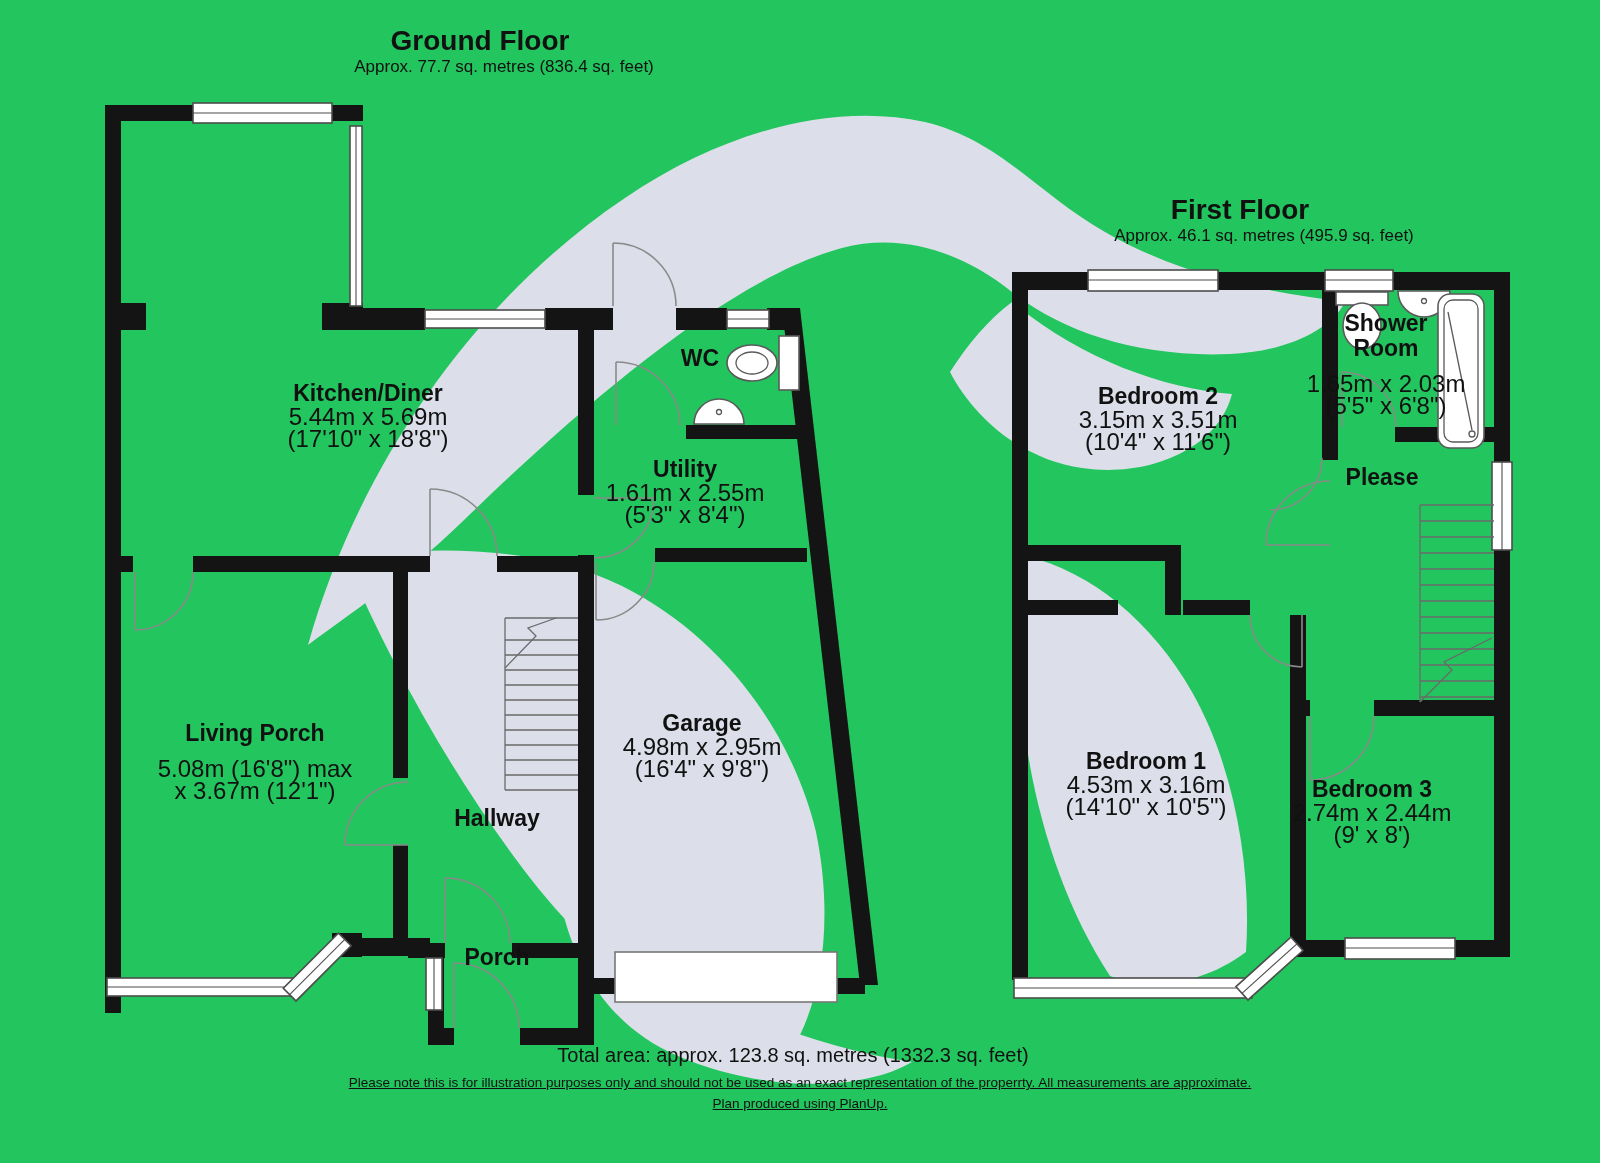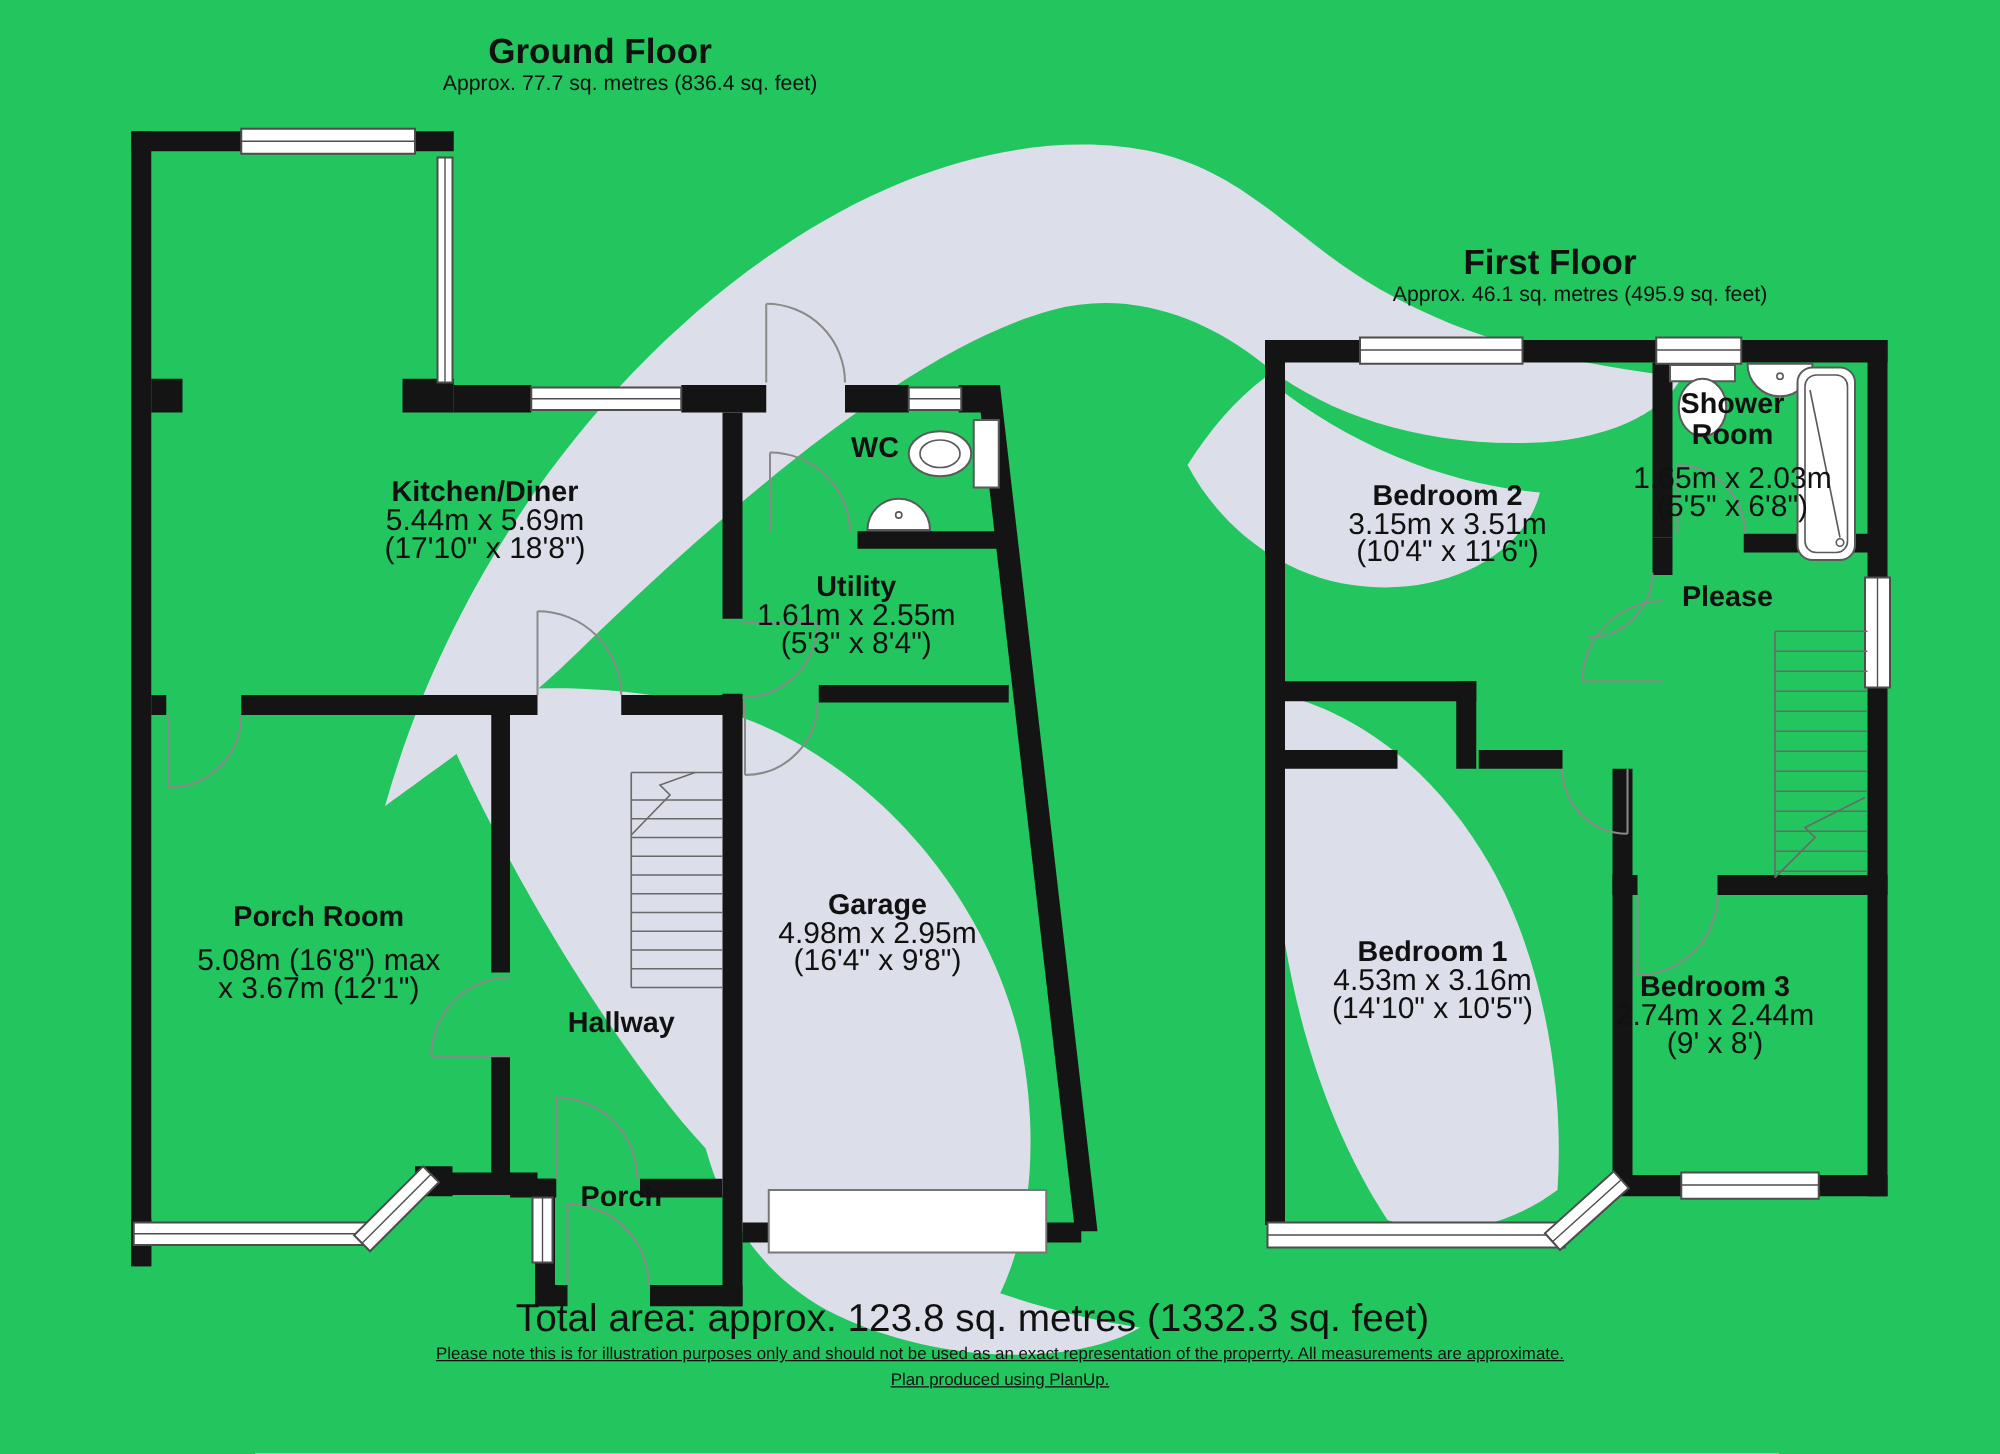--- a/index.html
+++ b/index.html
@@ -14,21 +14,21 @@
   .fixl{stroke:#5a5a5a;stroke-width:1.3;fill:none;}
   .st{stroke:#6a6a6a;stroke-width:1.3;fill:none;}
   .wm{fill:#dcdfe9;}
   .gdoor{fill:#ffffff;stroke:#777;stroke-width:1.6;}
   .label{position:absolute;transform:translate(-50%,-50%);text-align:center;white-space:nowrap;}
   .rname{display:block;font-weight:bold;font-size:23px;line-height:25px;}
   .rname.wrap{white-space:normal;width:150px;margin:12px auto;}
   .rdim{display:block;font-size:24px;line-height:21.5px;text-align:center;}
   .ftitle{display:block;font-weight:bold;font-size:28px;line-height:30px;}
   .farea{display:block;font-size:17px;line-height:22px;margin-left:48px;}
-  .total{position:absolute;transform:translate(-50%,-50%);font-size:31px;white-space:nowrap;}
+  .total{position:absolute;transform:translate(-50%,-50%);font-size:20px;white-space:nowrap;margin-left:15px;}
   .disc{position:absolute;left:50%;transform:translateX(-50%);width:1250px;
         text-align:center;font-size:13.5px;line-height:21px;text-decoration:underline;}
 </style>
 </head>
 <body>
 
 <div class="stage">
 
 <svg width="1600" height="1163" viewBox="0 0 1600 1163">
 
@@ -263,38 +263,38 @@
   <div class="label" style="left:480px;top:52px">
     <span class="ftitle">Ground Floor</span>
     <span class="farea">Approx. 77.7 sq. metres (836.4 sq. feet)</span>
   </div>
 
   <div class="label" style="left:1240px;top:221px">
     <span class="ftitle">First Floor</span>
     <span class="farea">Approx. 46.1 sq. metres (495.9 sq. feet)</span>
   </div>
 
-  <div class="label" style="left:388px;top:415px">
+  <div class="label" style="left:368px;top:415px">
     <span class="rname">Kitchen/Diner</span>
     <span class="rdim">5.44m x 5.69m</span>
     <span class="rdim">(17'10" x 18'8")</span>
   </div>
 
   <div class="label" style="left:700px;top:358px">
     <span class="rname">WC</span>
   </div>
 
   <div class="label" style="left:685px;top:491px">
     <span class="rname">Utility</span>
     <span class="rdim">1.61m x 2.55m</span>
     <span class="rdim">(5'3" x 8'4")</span>
   </div>
 
   <div class="label" style="left:255px;top:755px">
-    <span class="rname wrap">Porch Room</span>
+    <span class="rname wrap">Living Porch</span>
     <span class="rdim">5.08m (16'8") max</span>
     <span class="rdim">x 3.67m (12'1")</span>
   </div>
 
   <div class="label" style="left:702px;top:745px">
     <span class="rname">Garage</span>
     <span class="rdim">4.98m x 2.95m</span>
     <span class="rdim">(16'4" x 9'8")</span>
   </div>
 

